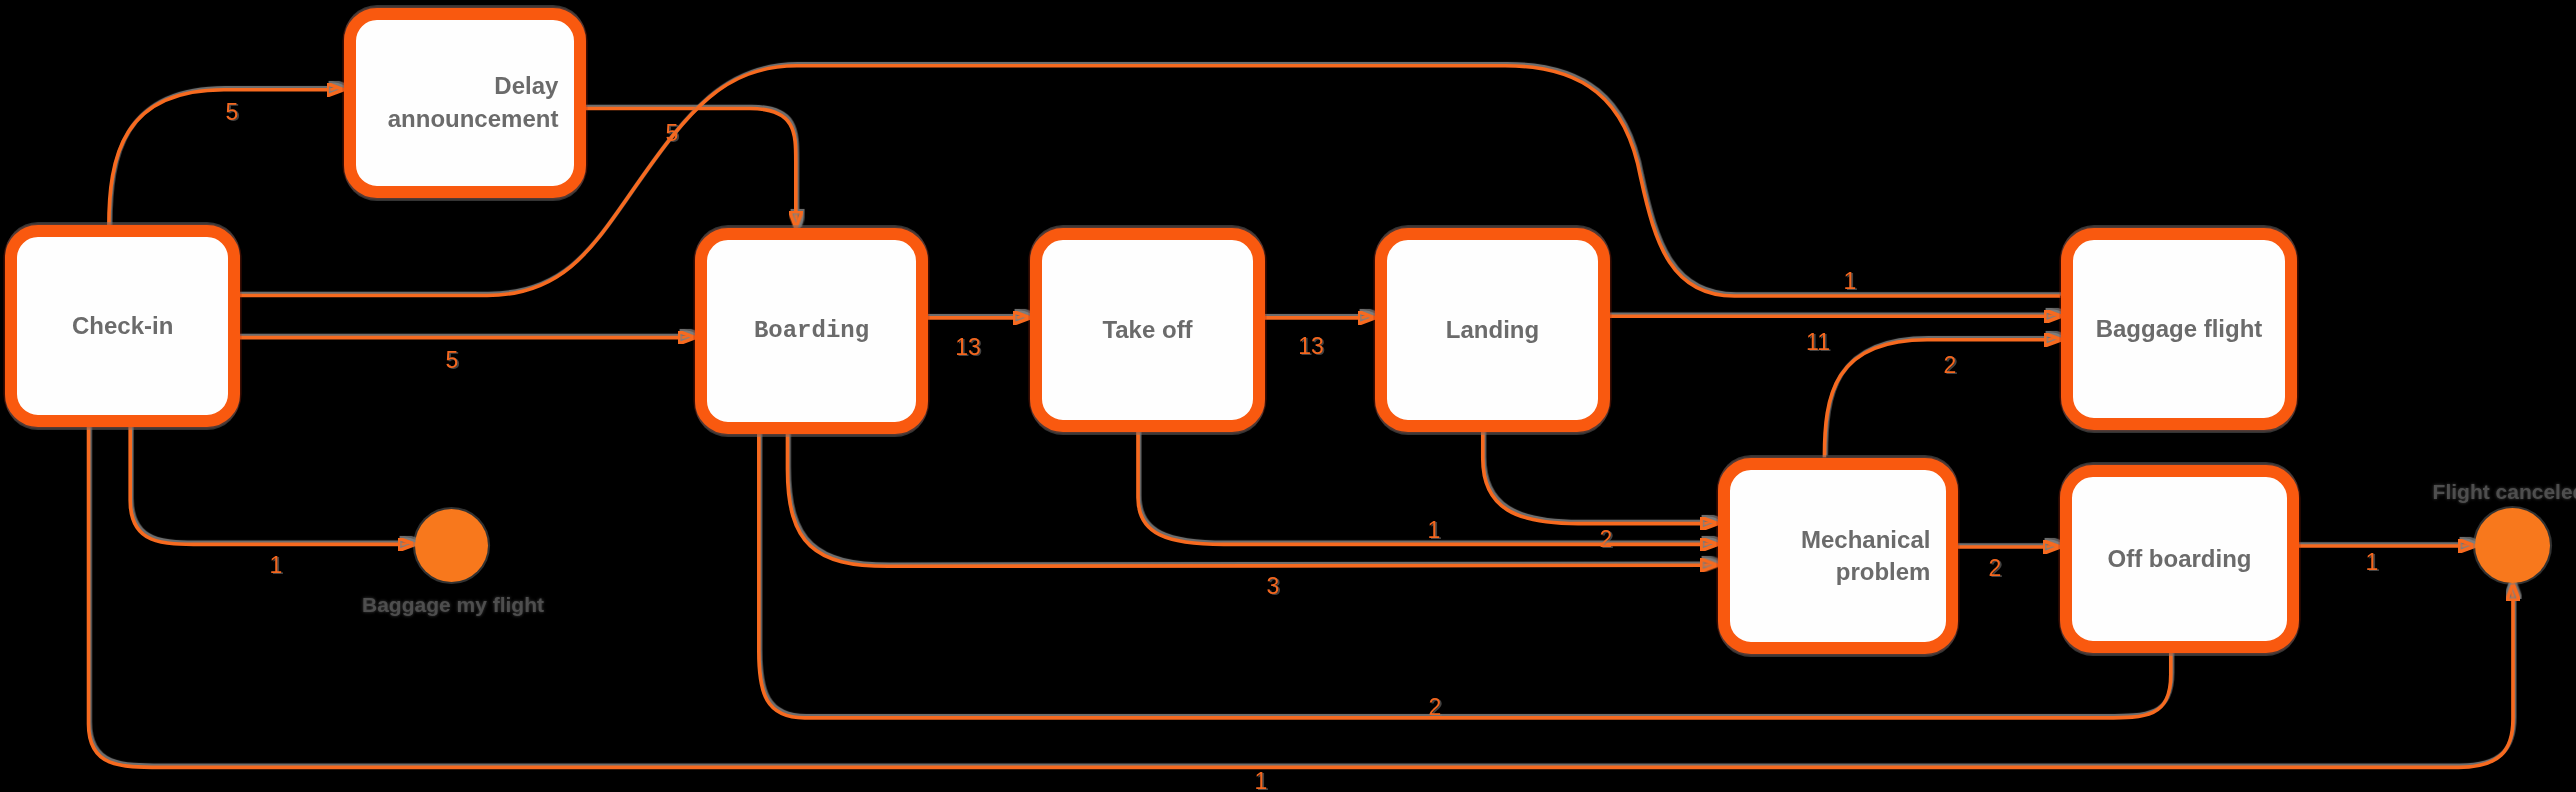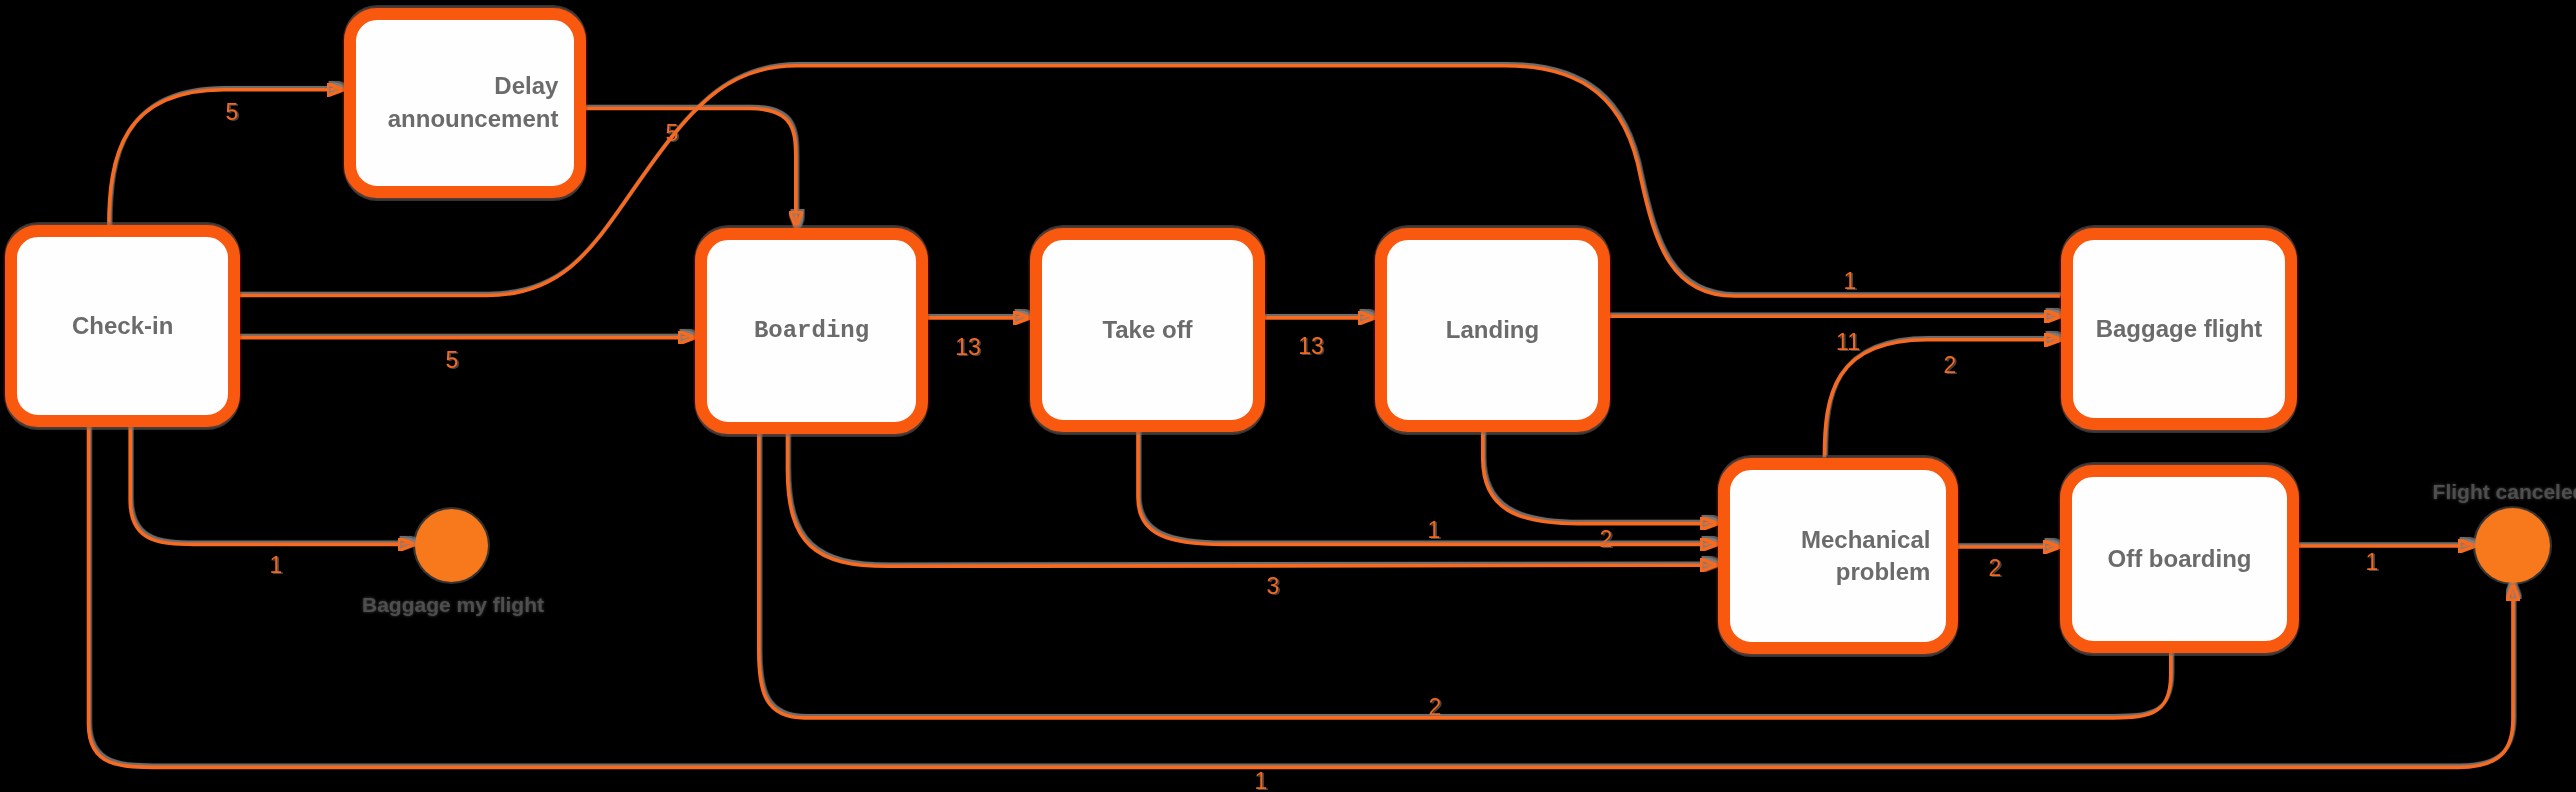--- a/index.html
+++ b/index.html
@@ -80,21 +80,21 @@
 
   <div class="end-circle" style="left:2475px;top:508px;width:75px;height:75px;"></div>
   <div class="end-label" style="left:2509px;top:492px;">Flight canceled</div>
 
   <span class="edge-count" style="left:232px;top:112px;">5</span>
   <span class="edge-count" style="left:672px;top:133px;">5</span>
   <span class="edge-count" style="left:452px;top:360px;">5</span>
   <span class="edge-count" style="left:1850px;top:281px;">1</span>
   <span class="edge-count" style="left:968px;top:347px;">13</span>
   <span class="edge-count" style="left:1311px;top:346px;">13</span>
-  <span class="edge-count" style="left:1818px;top:342px;margin-left:30px;">11</span>
+  <span class="edge-count" style="left:1818px;top:342px;">11</span>
   <span class="edge-count" style="left:1950px;top:365px;">2</span>
   <span class="edge-count" style="left:1606px;top:539px;">2</span>
   <span class="edge-count" style="left:1434px;top:530px;">1</span>
   <span class="edge-count" style="left:1273px;top:586px;">3</span>
   <span class="edge-count" style="left:1995px;top:568px;">2</span>
   <span class="edge-count" style="left:2372px;top:562px;">1</span>
   <span class="edge-count" style="left:1435px;top:707px;">2</span>
   <span class="edge-count" style="left:1261px;top:781px;">1</span>
   <span class="edge-count" style="left:276px;top:565px;">1</span>
 

